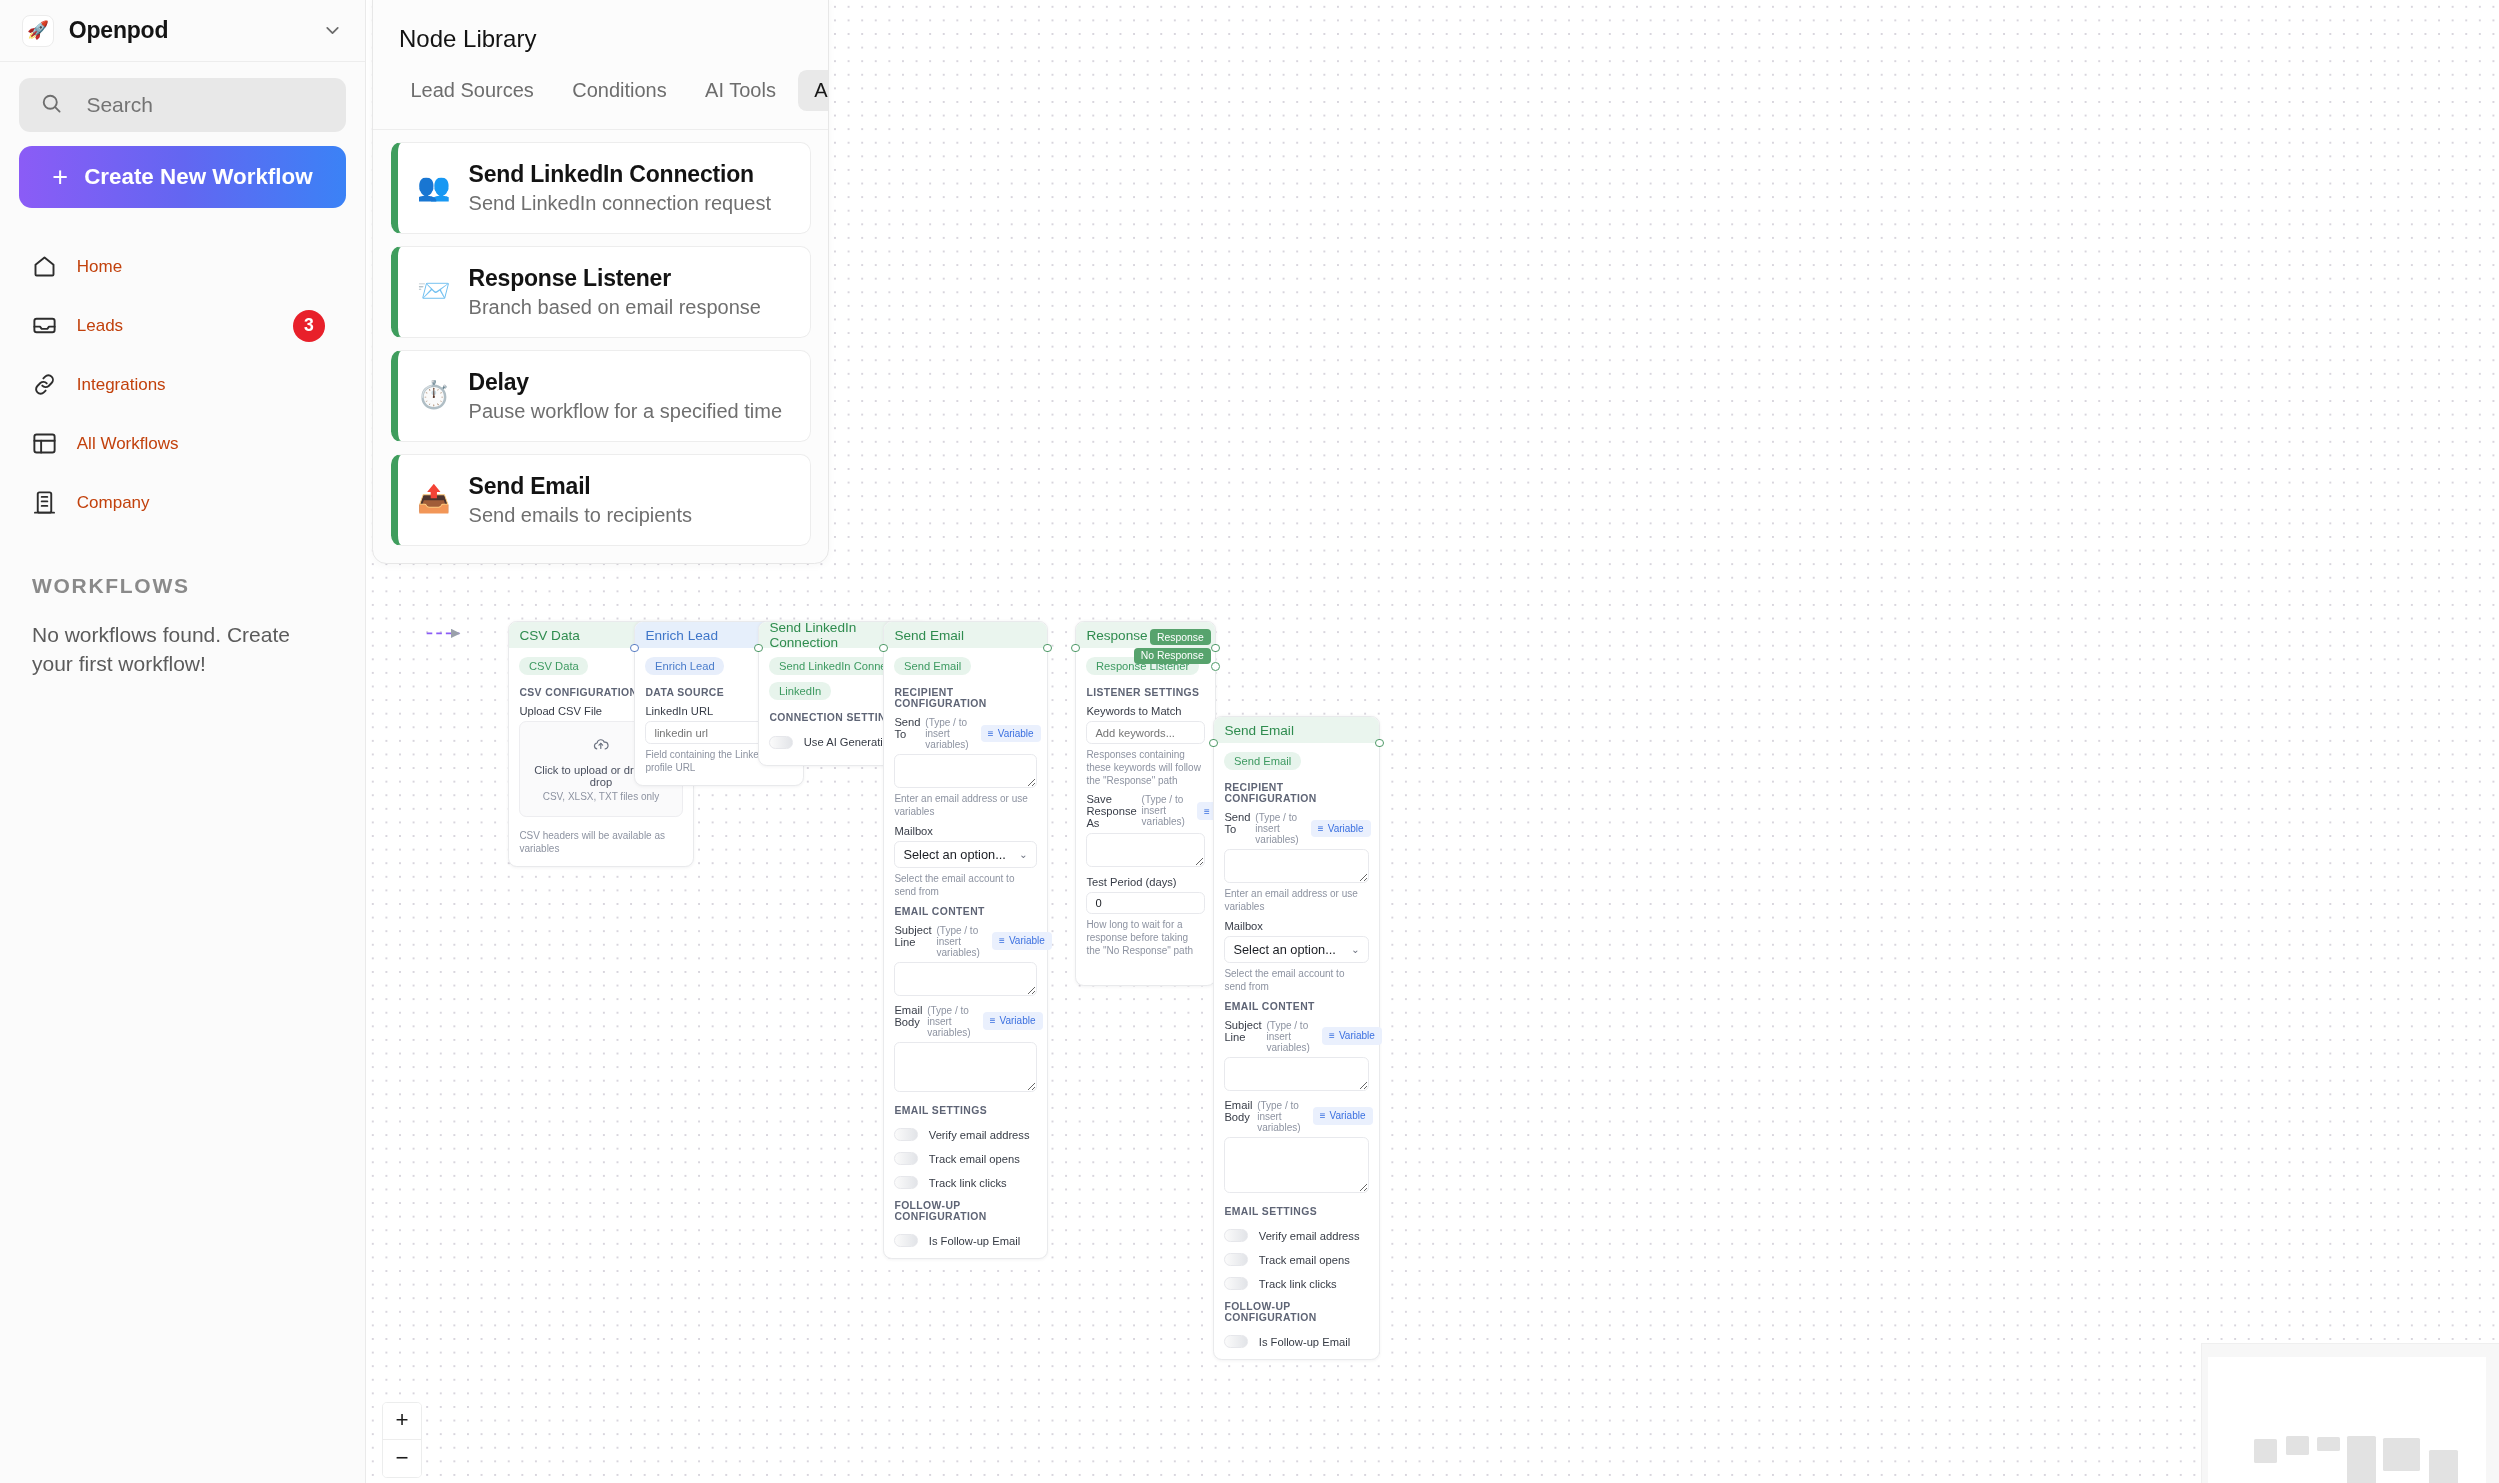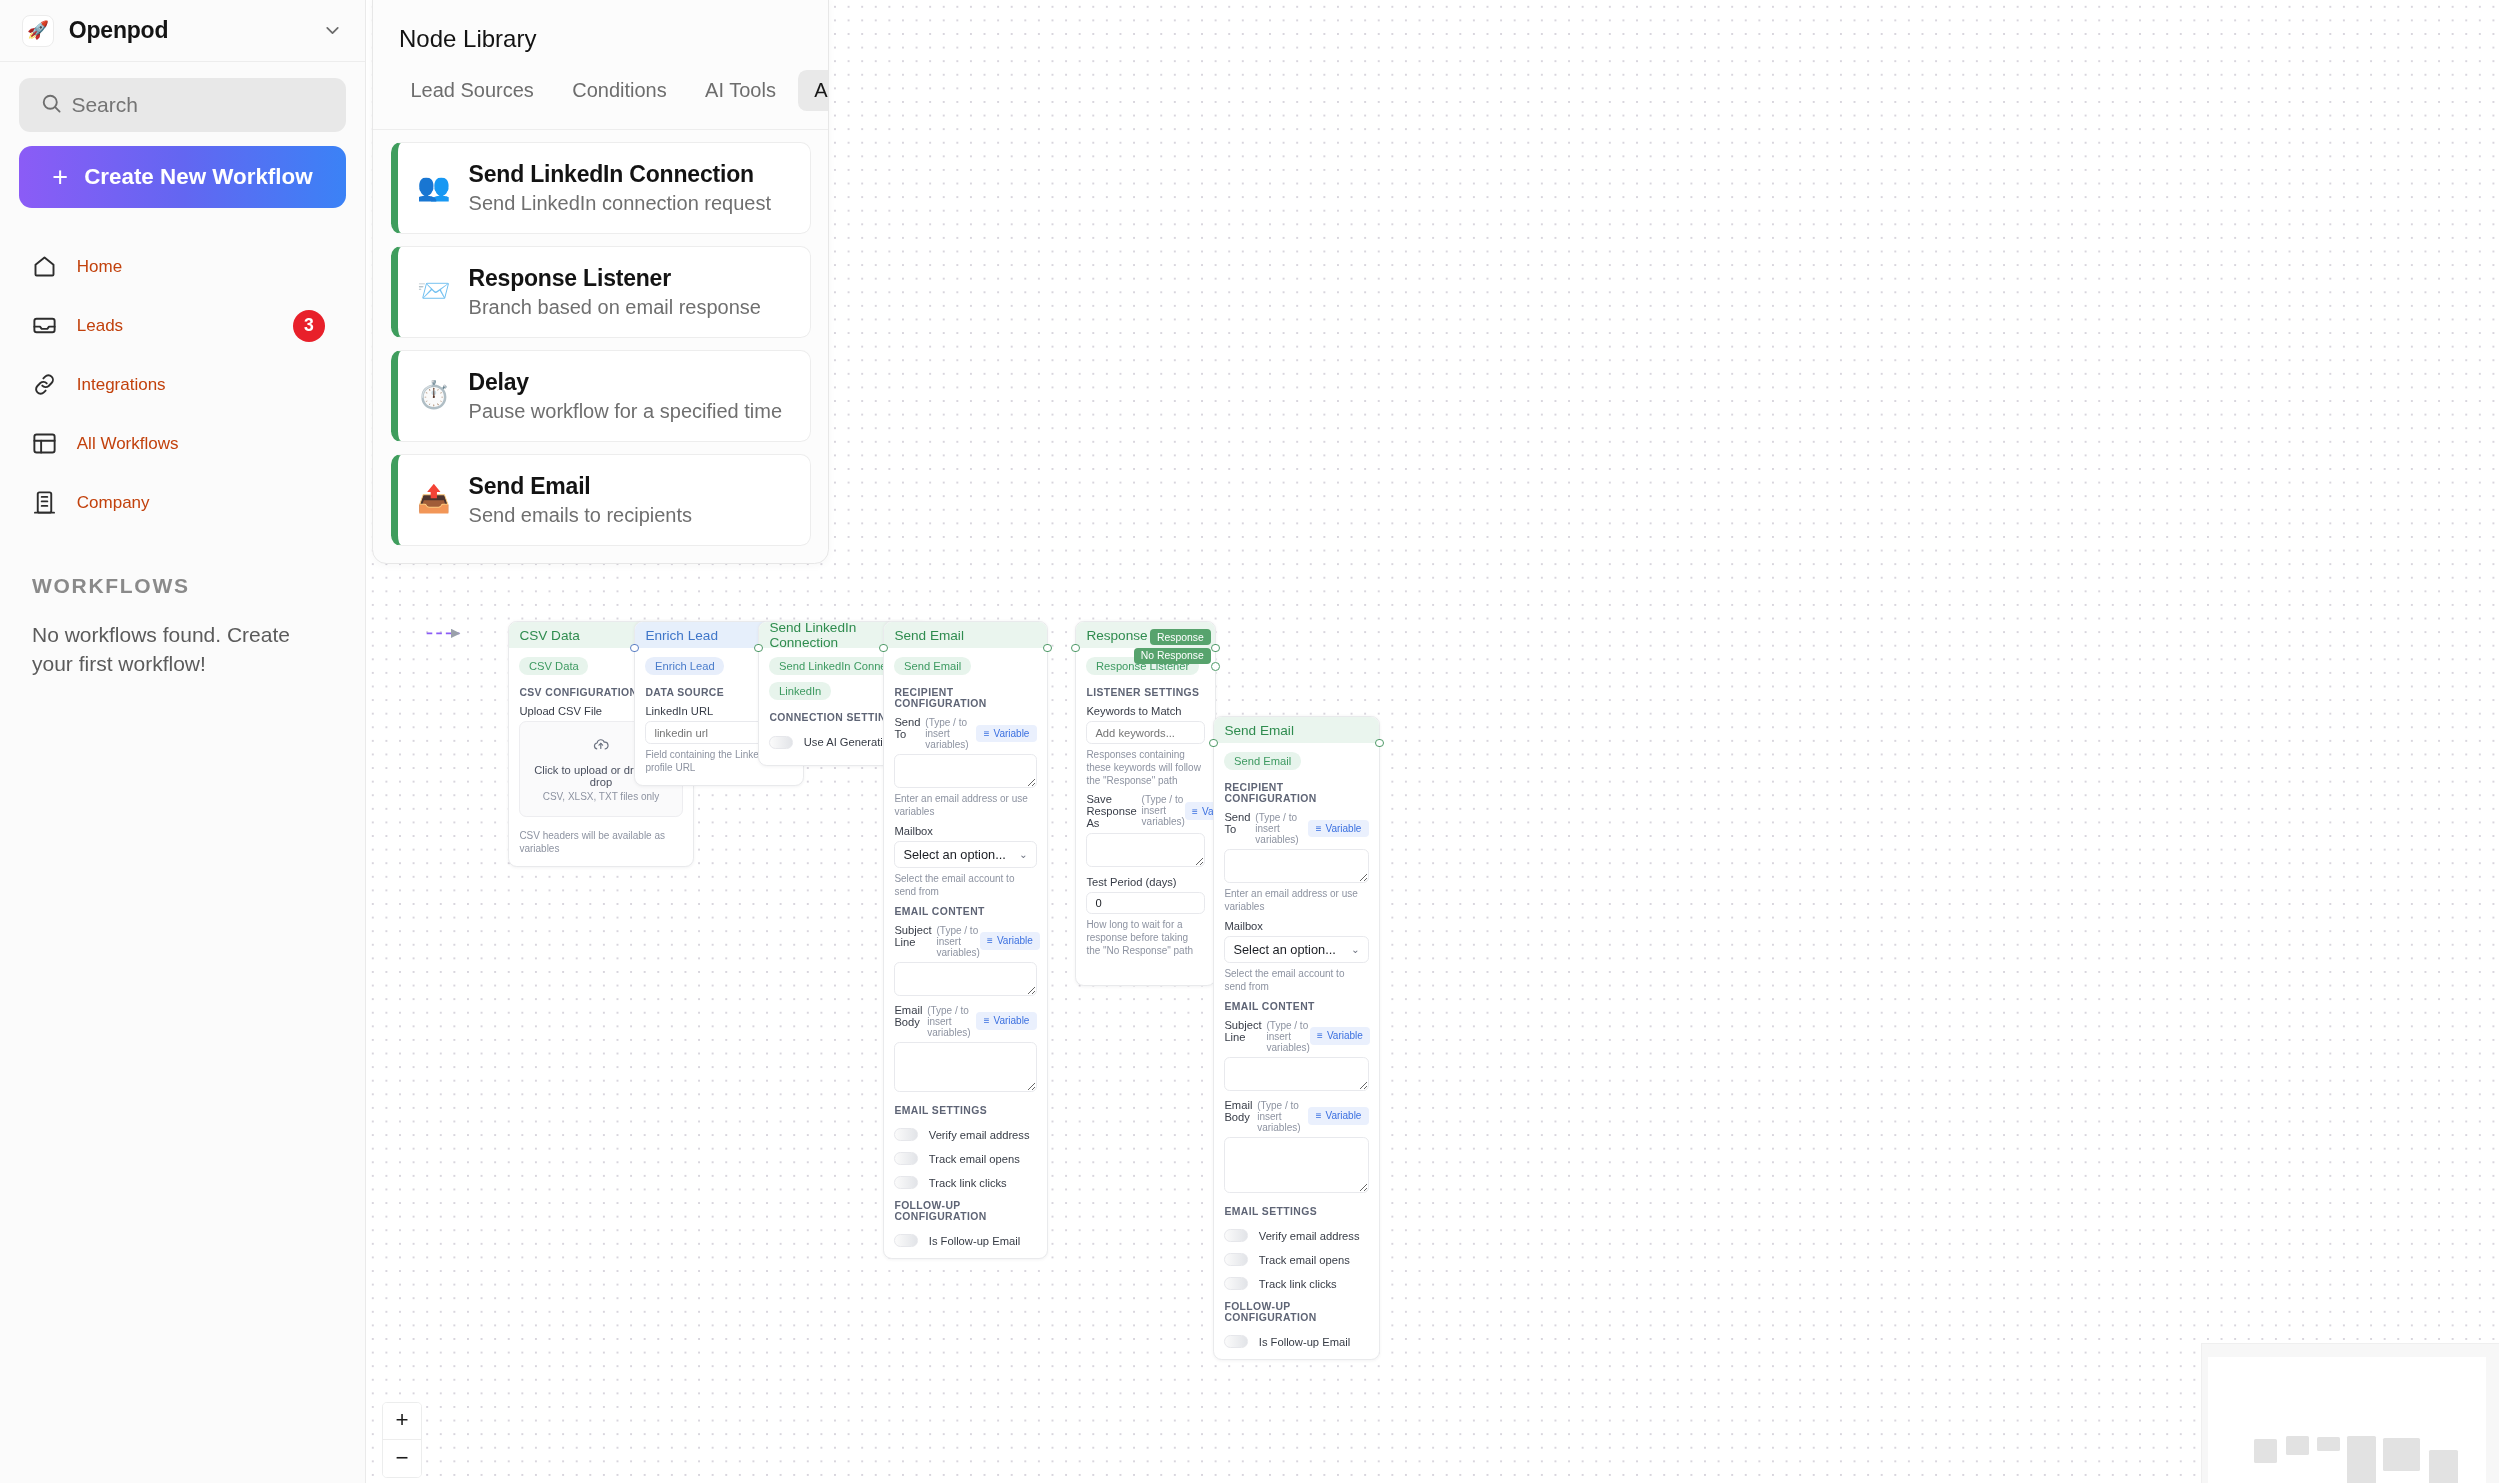--- a/index.html
+++ b/index.html
@@ -29,21 +29,21 @@
     background: #ffffff; border: 0.8px solid #ececec;
     display: flex; align-items: center; justify-content: center;
     font-size: 17.6px; line-height: 1;
   }
   .brand-name { font-size: 23px; font-weight: 700; color: #141414; letter-spacing: -0.2px; }
   .brand-caret { margin-left: auto; color: #6b6b6b; display:flex; align-items:center; }
 
   .search-wrap { padding: 16px 19px 0 19px; }
   .search-box {
     height: 54px; border-radius: 11.2px; background: #e8e8e8;
-    display: flex; align-items: center; gap: 9px; padding: 0 21px;
+    display: flex; align-items: center; gap: 24px; padding: 0 21px;
   }
   .search-ph { font-size: 21px; color: #747474; }
 
   .cnw-wrap { padding: 14.4px 19px 0 19px; }
   .btn-create {
     height: 62px; width: 100%; border: none; border-radius: 12.8px;
     background: linear-gradient(90deg, #8b5cf6 0%, #6366f1 50%, #3b82f6 100%);
     color: #fff; font-size: 22.4px; font-weight: 700;
     display: flex; align-items: center; justify-content: center; gap: 16px;
     font-family: inherit; cursor: pointer;
@@ -145,21 +145,21 @@
   .chip { font-size: 11.2px; padding: 3.2px 9.6px; border-radius: 8.8px; white-space: nowrap; }
   .chip-green { background: #e7f4ec; color: #3d9a61; }
   .chip-blue  { background: #e7eefb; color: #4a7ccb; }
 
   .sec-title {
     font-size: 10.4px; font-weight: 700; color: #5e6475; letter-spacing: 0.4px;
     margin: 1.6px 0 7.2px 0;
   }
   .fld-label { font-size: 11.2px; color: #373c47; margin-bottom: 4px; display: flex; align-items: baseline; gap: 4.8px; flex-wrap: wrap; }
   .fld-hint-inline { font-size: 10px; color: #8d93a1; }
-  .fld-label-row { display: flex; align-items: center; justify-content: space-between; margin-bottom: 4px; gap: 0; }
+  .fld-label-row { display: flex; align-items: center; justify-content: space-between; margin-bottom: 4px; gap: 12px; }
   .fld-label-row .left { display: flex; align-items: baseline; gap: 4.8px; }
   .fld-label-row .lbl { font-size: 11.2px; color: #373c47; }
   .var-btn {
     font-size: 10px; color: #3b70e0; background: #eaf0fd; border: none;
     border-radius: 4px; padding: 3.2px 7.2px; font-family: inherit; cursor: pointer;
     display: flex; align-items: center; gap: 4px; white-space: nowrap;
   }
   .inp {
     width: 100%; border: 0.8px solid #e8e9ed; border-radius: 5.6px; background: #fff;
     font-size: 11.2px; color: #1a1d23; font-family: inherit; padding: 5.6px 8px;

